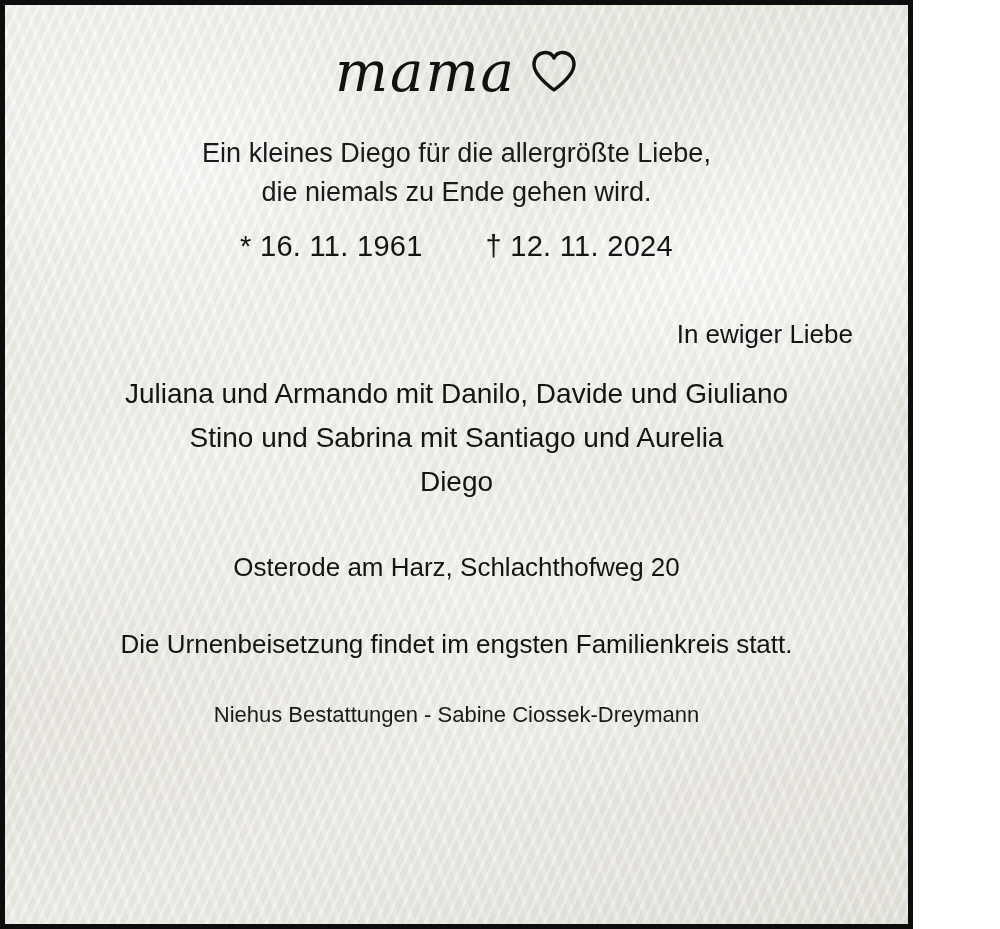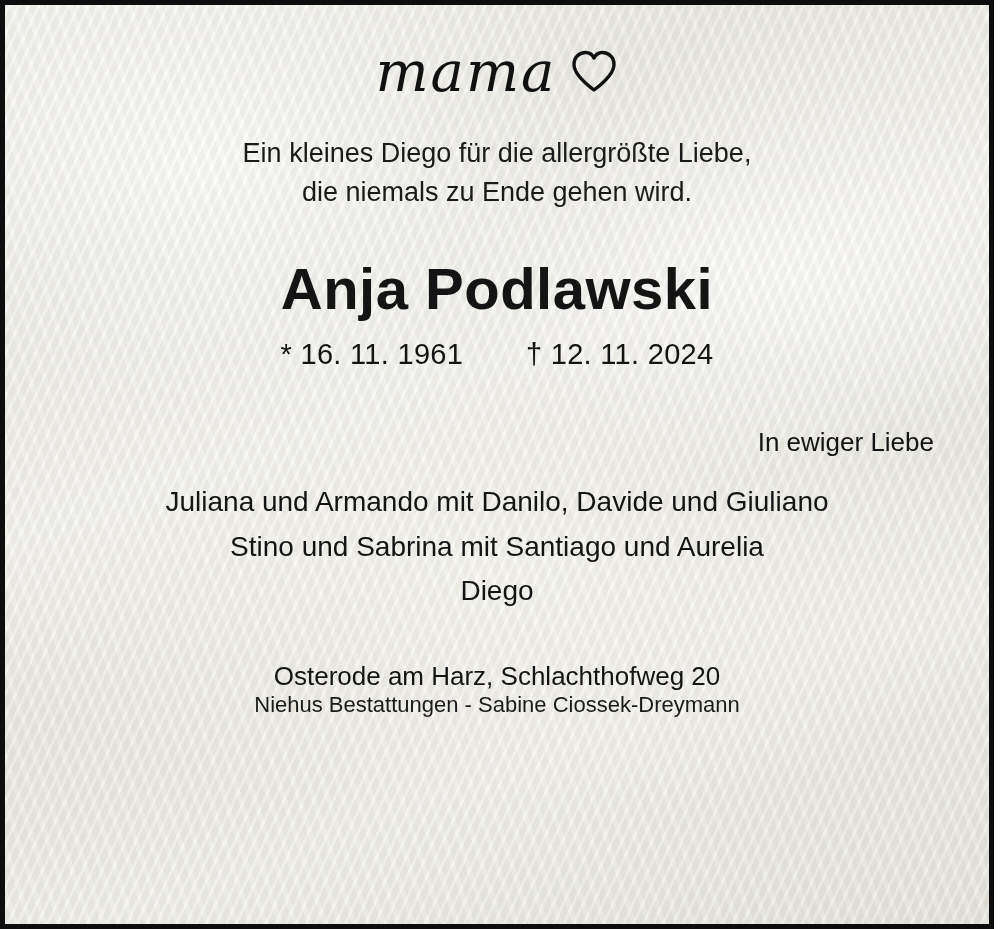--- a/index.html
+++ b/index.html
@@ -5,21 +5,21 @@
   html, body {
     margin: 0;
     padding: 0;
     background: #ffffff;
   }
   body {
     font-family: "Liberation Sans", sans-serif;
   }
   .obituary {
     position: relative;
-    width: 994px;
+    width: 913px;
     height: 929px;
     box-sizing: border-box;
     background:
       radial-gradient(ellipse 60% 40% at 20% 18%, rgba(255,255,255,0.85), rgba(255,255,255,0) 70%),
       radial-gradient(ellipse 50% 30% at 80% 30%, rgba(255,255,255,0.7), rgba(255,255,255,0) 70%),
       radial-gradient(ellipse 70% 35% at 50% 62%, rgba(248,247,242,0.9), rgba(255,255,255,0) 75%),
       radial-gradient(ellipse 45% 25% at 12% 78%, rgba(235,233,226,0.8), rgba(255,255,255,0) 70%),
       radial-gradient(ellipse 45% 25% at 88% 85%, rgba(232,230,223,0.75), rgba(255,255,255,0) 70%),
       linear-gradient(160deg, #f2f1ec 0%, #e9e8e1 22%, #f4f3ef 42%, #e6e5de 58%, #efeee9 74%, #e2e1da 100%);
     overflow: hidden;
@@ -106,20 +106,21 @@
   .place {
     font-size: 26px;
     margin-top: 48px;
   }
   .notice {
     font-size: 26px;
     margin-top: 46px;
   }
   .funeral-home {
     font-size: 22px;
+    margin-top: 42px;
     color: #1a1a1a;
   }
 </style>
 </head>
 <body>
 
 <div class="obituary">
   <div class="content">
 
     <div class="headline-row">
@@ -129,35 +130,35 @@
           <path d="M24 41 C12 32 4 24 4 15.5 C4 8 9.5 3.5 15.5 3.5 C19.6 3.5 22.6 6 24 9 C25.4 6 28.4 3.5 32.5 3.5 C38.5 3.5 44 8 44 15.5 C44 24 36 32 24 41 Z" fill="none" stroke="#111111" stroke-width="3.4" stroke-linecap="round" stroke-linejoin="round"></path>
         </svg>
       </span>
     </div>
 
     <div class="verse">
       <div>Ein kleines Diego für die allergrößte Liebe,</div>
       <div>die niemals zu Ende gehen wird.</div>
     </div>
 
-    <div class="name">Anja Podlawski</div>
 
     <div class="dates">
       <span>* 16. 11. 1961</span>
       <span class="gap"></span>
       <span>† 12. 11. 2024</span>
     </div>
 
     <div class="dedication">In ewiger Liebe</div>
 
     <div class="survivors">
       <div class="line">Juliana und Armando mit Danilo, Davide und Giuliano</div>
       <div class="line">Stino und Sabrina mit Santiago und Aurelia</div>
       <div class="line">Diego</div>
     </div>
 
     <div class="place">Osterode am Harz, Schlachthofweg 20</div>
 
+    <div class="notice">Die Urnenbeisetzung findet im engsten Familienkreis statt.</div>
 
     <div class="funeral-home">Niehus Bestattungen - Sabine Ciossek-Dreymann</div>
 
   </div>
 </div>
 
 </body></html>

